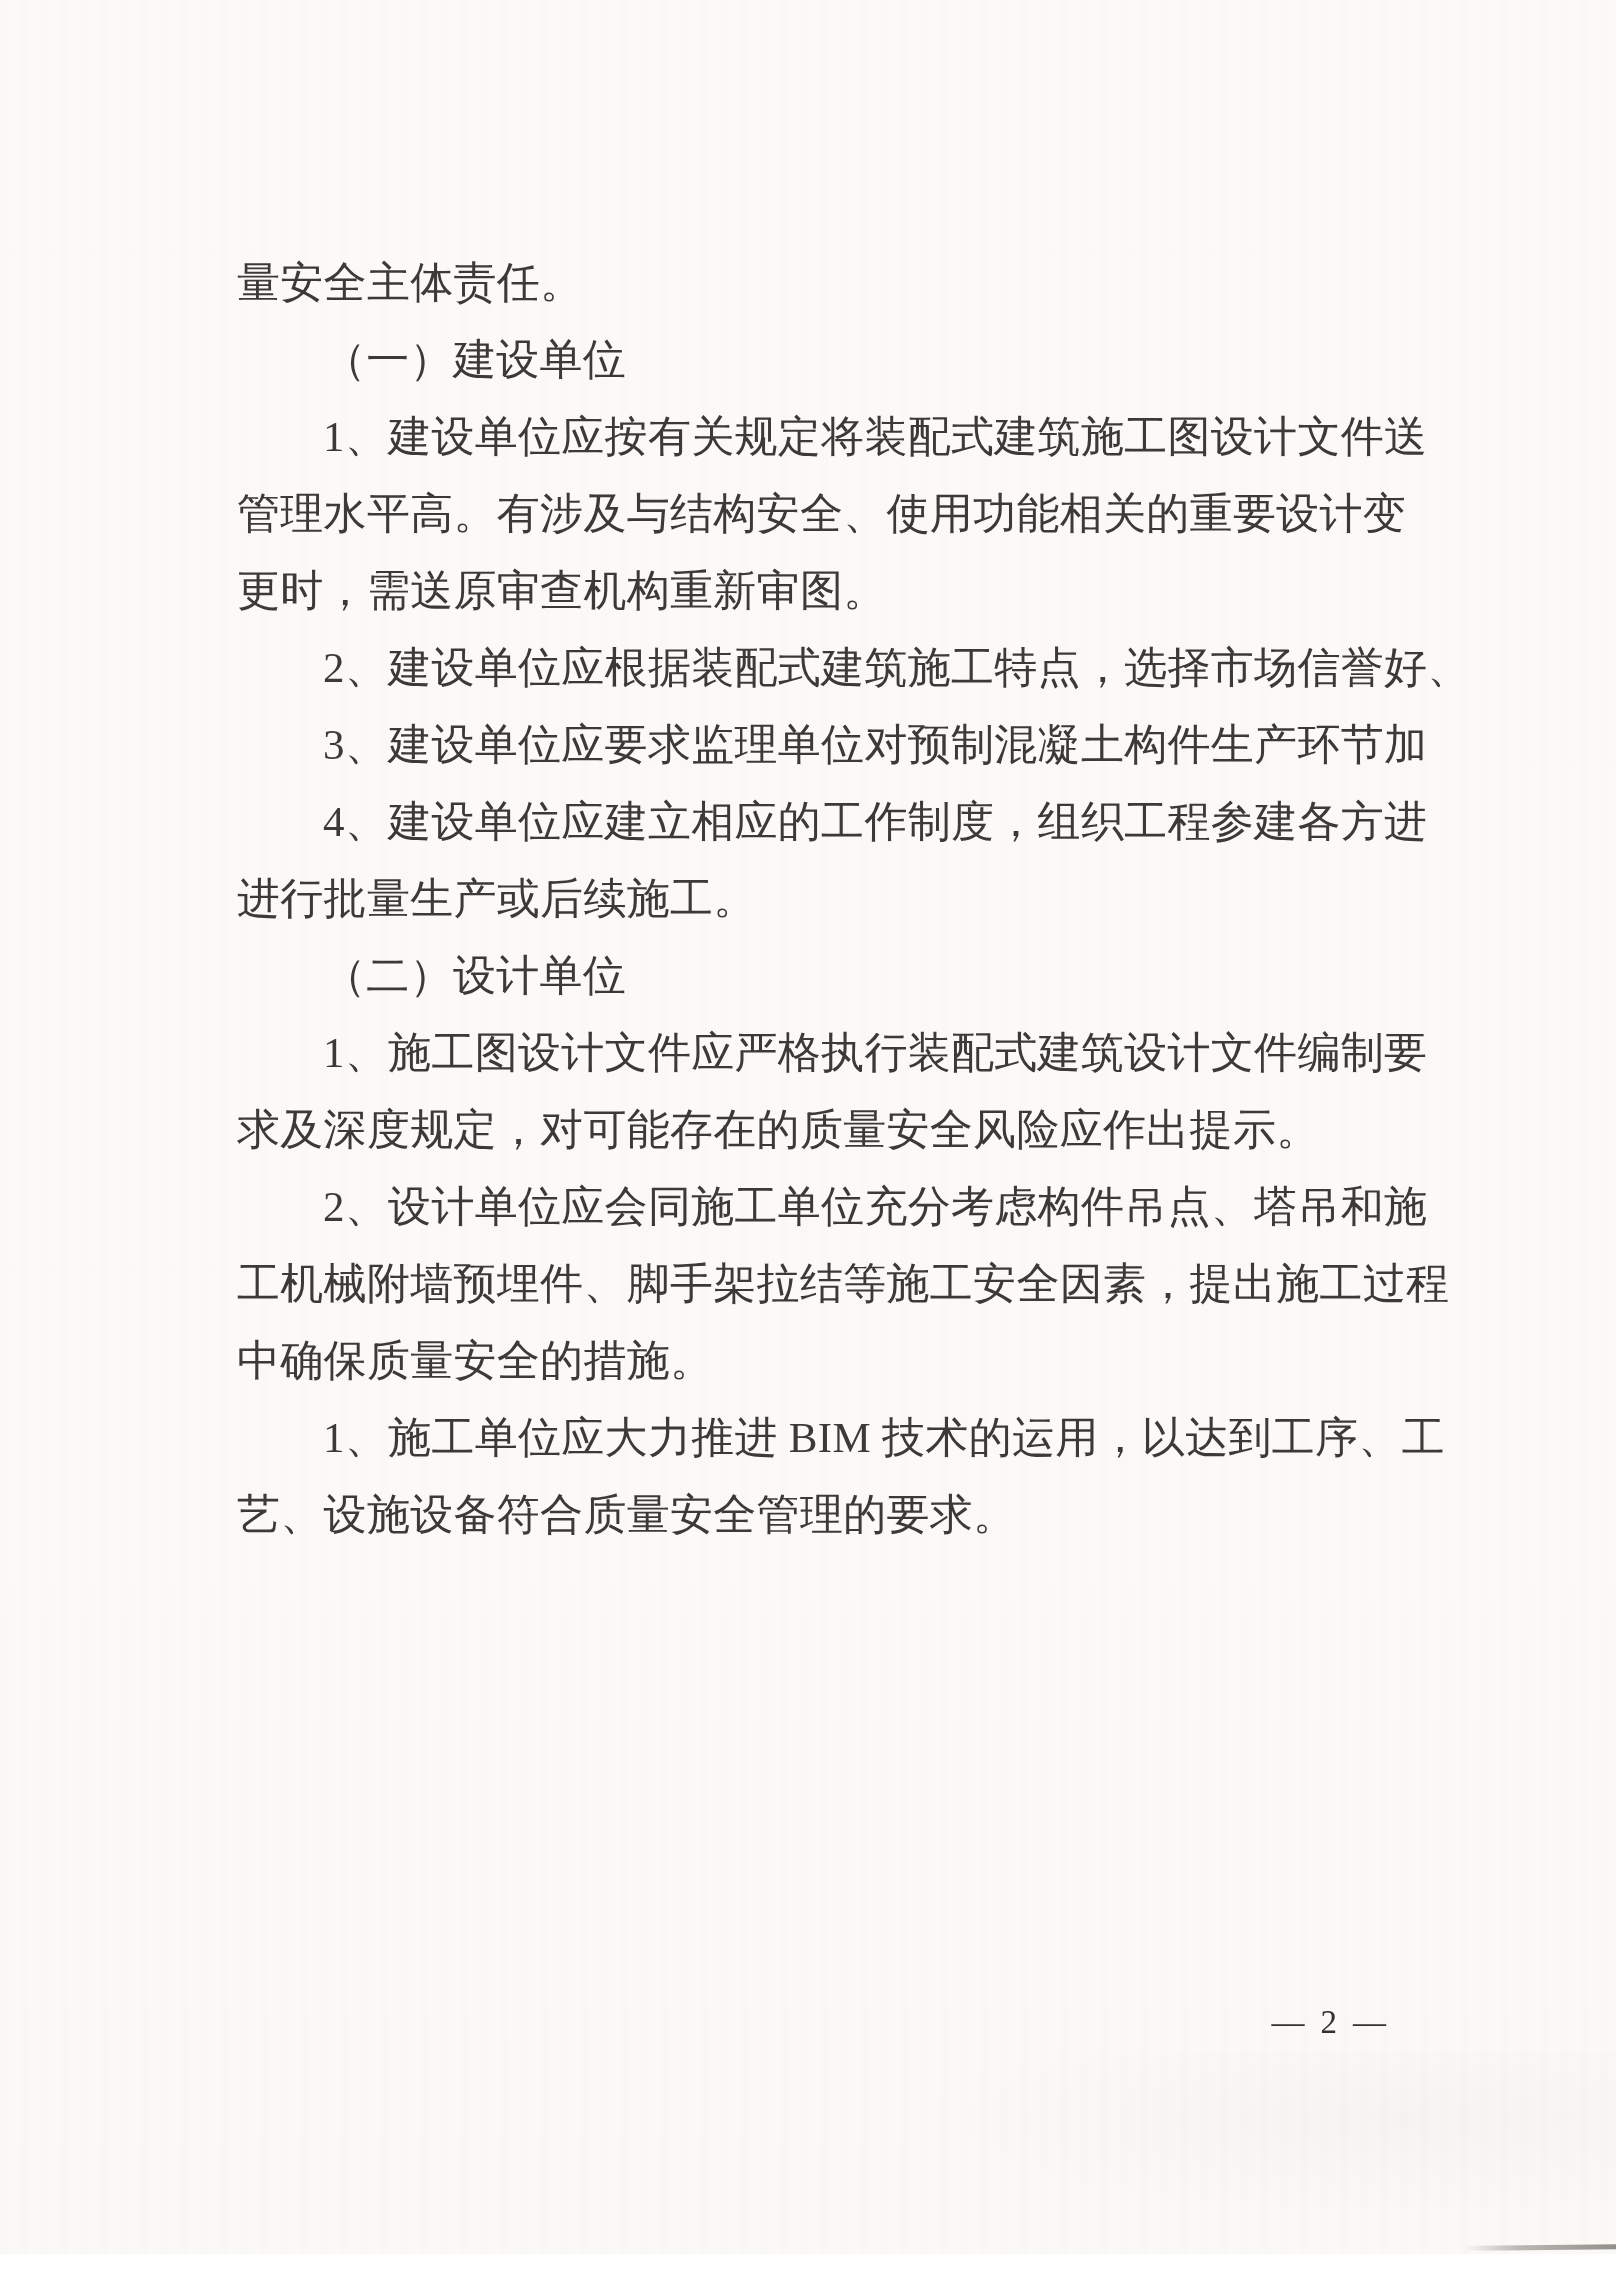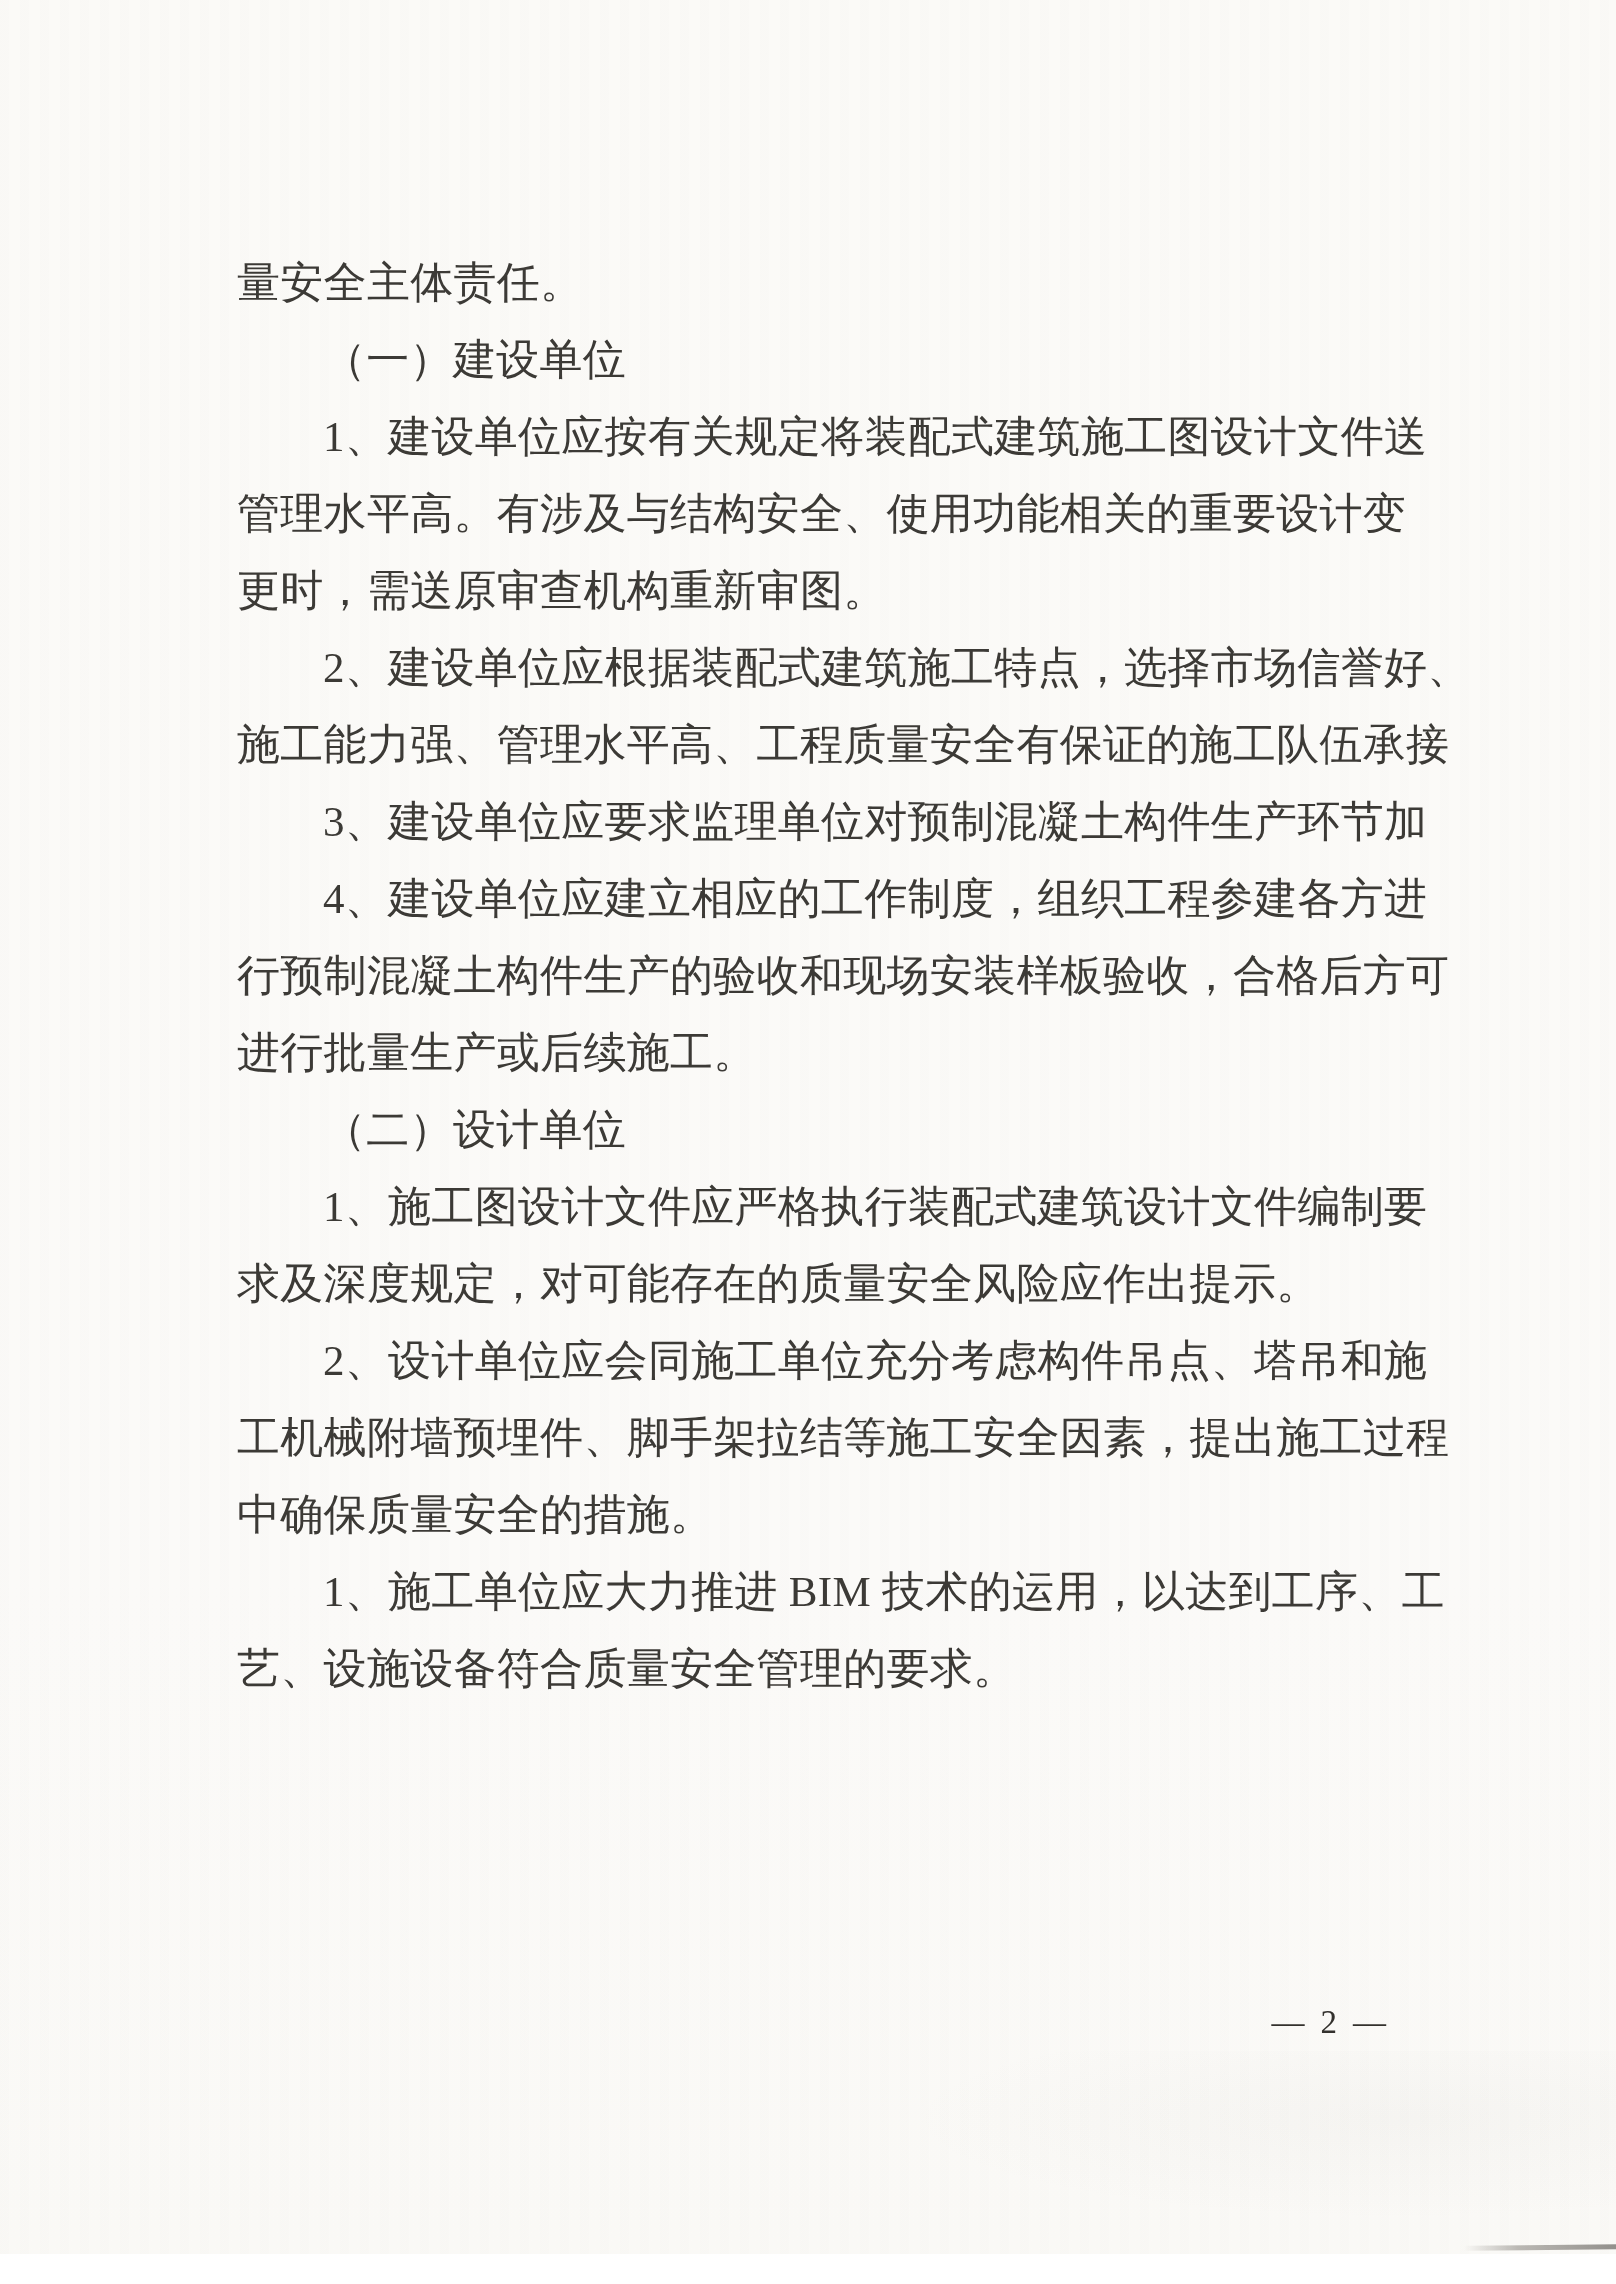--- a/index.html
+++ b/index.html
@@ -87,24 +87,22 @@
 <div class="smudge"></div>
 <div class="artifact-line"></div>
 
 <div class="text-block">
   <div class="ln">量安全主体责任。</div>
   <div class="ln ind">（一）建设单位</div>
   <div class="ln ind">1、建设单位应按有关规定将装配式建筑施工图设计文件送</div>
   <div class="ln">管理水平高。有涉及与结构安全、使用功能相关的重要设计变</div>
   <div class="ln">更时，需送原审查机构重新审图。</div>
   <div class="ln ind">2、建设单位应根据装配式建筑施工特点，选择市场信誉好、</div>
-  <div class="ln">施工能力强、管理水平高、工程质量安全有保证的施工队伍承接</div>
   <div class="ln ind">3、建设单位应要求监理单位对预制混凝土构件生产环节加</div>
   <div class="ln ind">4、建设单位应建立相应的工作制度，组织工程参建各方进</div>
-  <div class="ln">行预制混凝土构件生产的验收和现场安装样板验收，合格后方可</div>
   <div class="ln">进行批量生产或后续施工。</div>
   <div class="ln ind">（二）设计单位</div>
   <div class="ln ind">1、施工图设计文件应严格执行装配式建筑设计文件编制要</div>
   <div class="ln">求及深度规定，对可能存在的质量安全风险应作出提示。</div>
   <div class="ln ind">2、设计单位应会同施工单位充分考虑构件吊点、塔吊和施</div>
   <div class="ln">工机械附墙预埋件、脚手架拉结等施工安全因素，提出施工过程</div>
   <div class="ln">中确保质量安全的措施。</div>
   <div class="ln ind">1、施工单位应大力推进 BIM 技术的运用，以达到工序、工</div>
   <div class="ln">艺、设施设备符合质量安全管理的要求。</div>
 </div>

